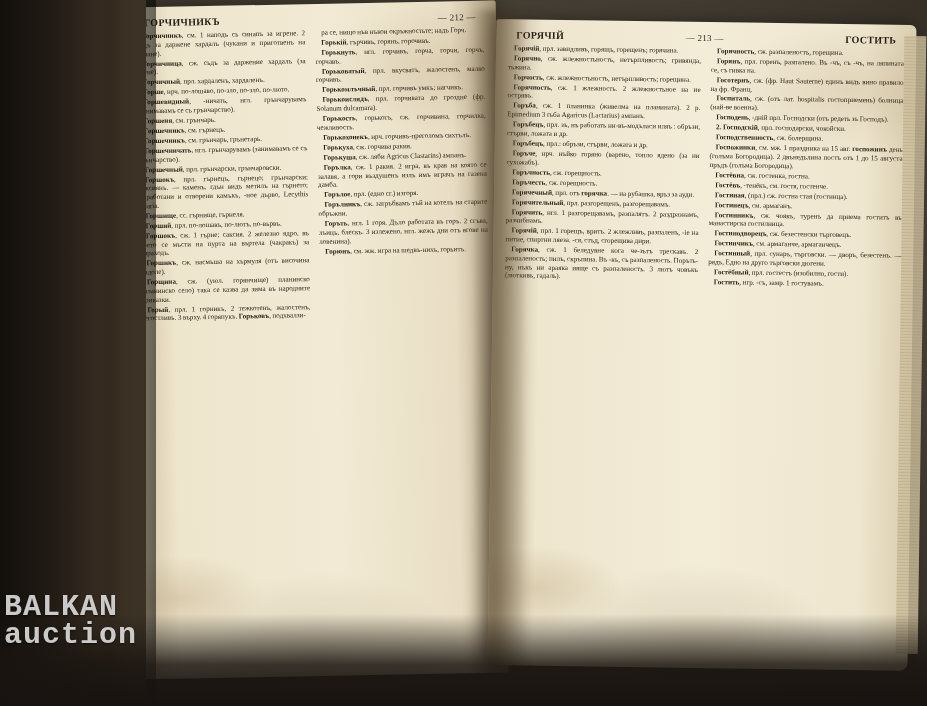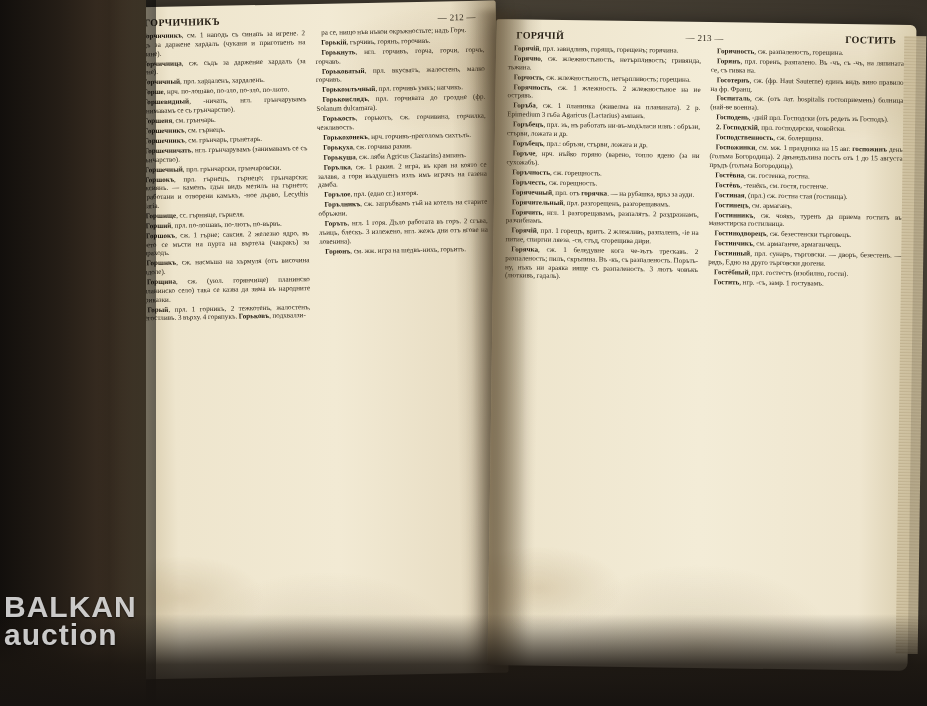--- a/index.html
+++ b/index.html
@@ -136,21 +136,21 @@
     position: absolute; left: 0; top: 0; width: 46px; height: 100%;
     background: linear-gradient(to left, rgba(90,70,40,0.0), rgba(80,62,36,0.35));
     pointer-events: none;
   }
   
   .wm {
     position: absolute;
     left: 4px; bottom: 56px;
     width: 330px;
     color: rgba(255,255,255,0.78);
-    font-family: Liberation Sans, sans-serif;
+    font-family: Liberation Mono, monospace;
     pointer-events: none;
     user-select: none;
   }
   .wm-line1 {
     font-size: 30px;
     font-weight: bold;
     letter-spacing: 1px;
     line-height: 1;
     text-shadow: 0 1px 2px rgba(0,0,0,.6);
   }

